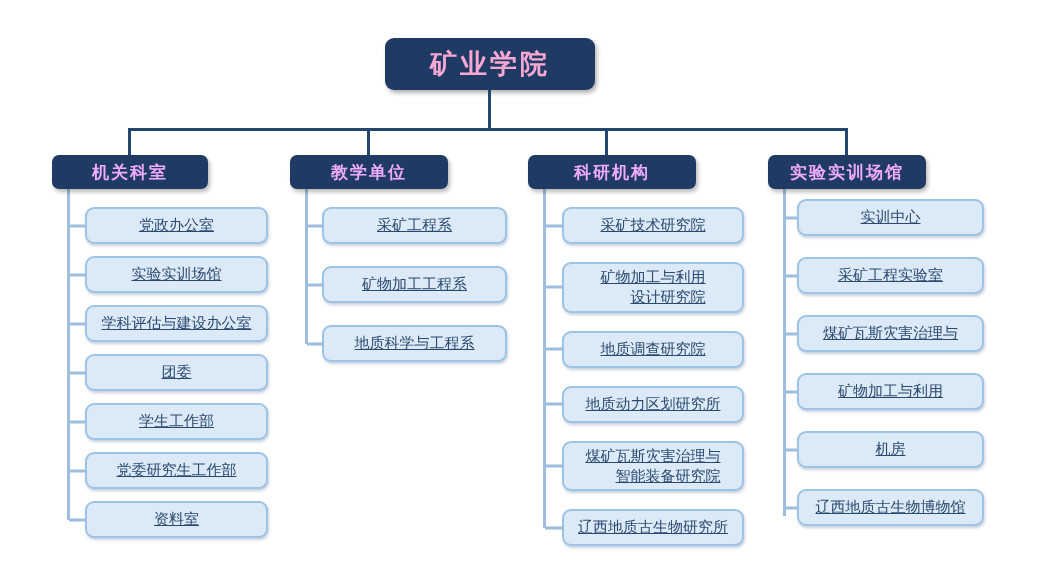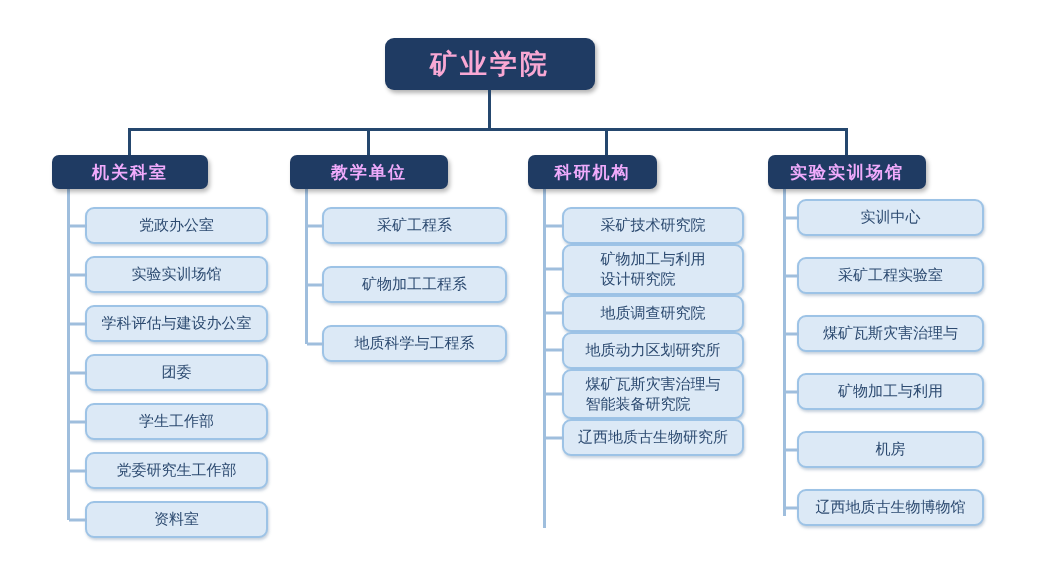--- a/index.html
+++ b/index.html
@@ -40,26 +40,27 @@
   }
   .items { display:flex; flex-direction:column; }
   .org-item {
     position:relative;
     box-sizing:border-box;
     min-height:37px;
     background:var(--item-bg,#dce9f6);
     border:2px solid var(--item-border,#9dc3e6);
     border-radius:9px;
     display:flex; align-items:center; justify-content:center;
-    text-align:left;
+    text-align:right;
     white-space:pre-line;
     color:var(--item-text,#2c4a70);
     font-size:15px; line-height:1.35;
     padding:3px 8px;
     box-shadow:1px 2px 3px rgba(90,120,155,0.35);
+    text-decoration:underline;
   }
   .org-item::before {
     content:""; position:absolute; top:50%; transform:translateY(-50%);
     height:3px; background:var(--line-light,#9fbedd);
   }
   .vline {
     position:absolute; left:15px; width:3px;
     background:var(--line-light,#9fbedd);
     z-index:1;
   }
@@ -71,22 +72,22 @@
   .col-1 .org-item { width:183px; }
   .col-1 .org-item::before { left:-18px; width:18px; }
 
   .col-2 { left:290px; width:217px; }
   .col-2 .org-header { width:158px; }
   .col-2 .items { padding:18px 0 0 32px; gap:22px; }
   .col-2 .org-item { width:185px; }
   .col-2 .org-item::before { left:-17px; width:17px; }
 
   .col-3 { left:528px; width:216px; }
-  .col-3 .org-header { width:129px; }
-  .col-3 .items { padding:18px 0 0 34px; }
+  .col-3 .org-header { width:168px; }
+  .col-3 .items { padding:18px 0 0 34px; gap:18px; }
   .col-3 .org-item { width:182px; }
   .col-3 .org-item::before { left:-19px; width:19px; }
 
   .col-4 { left:768px; width:216px; }
   .col-4 .org-header { width:158px;text-align:center; }
   .col-4 .items { padding:10px 0 0 29px; gap:21px; }
   .col-4 .org-item { width:187px; }
   .col-4 .org-item::before { left:-14px; width:14px; }
 </style>
 </head>

